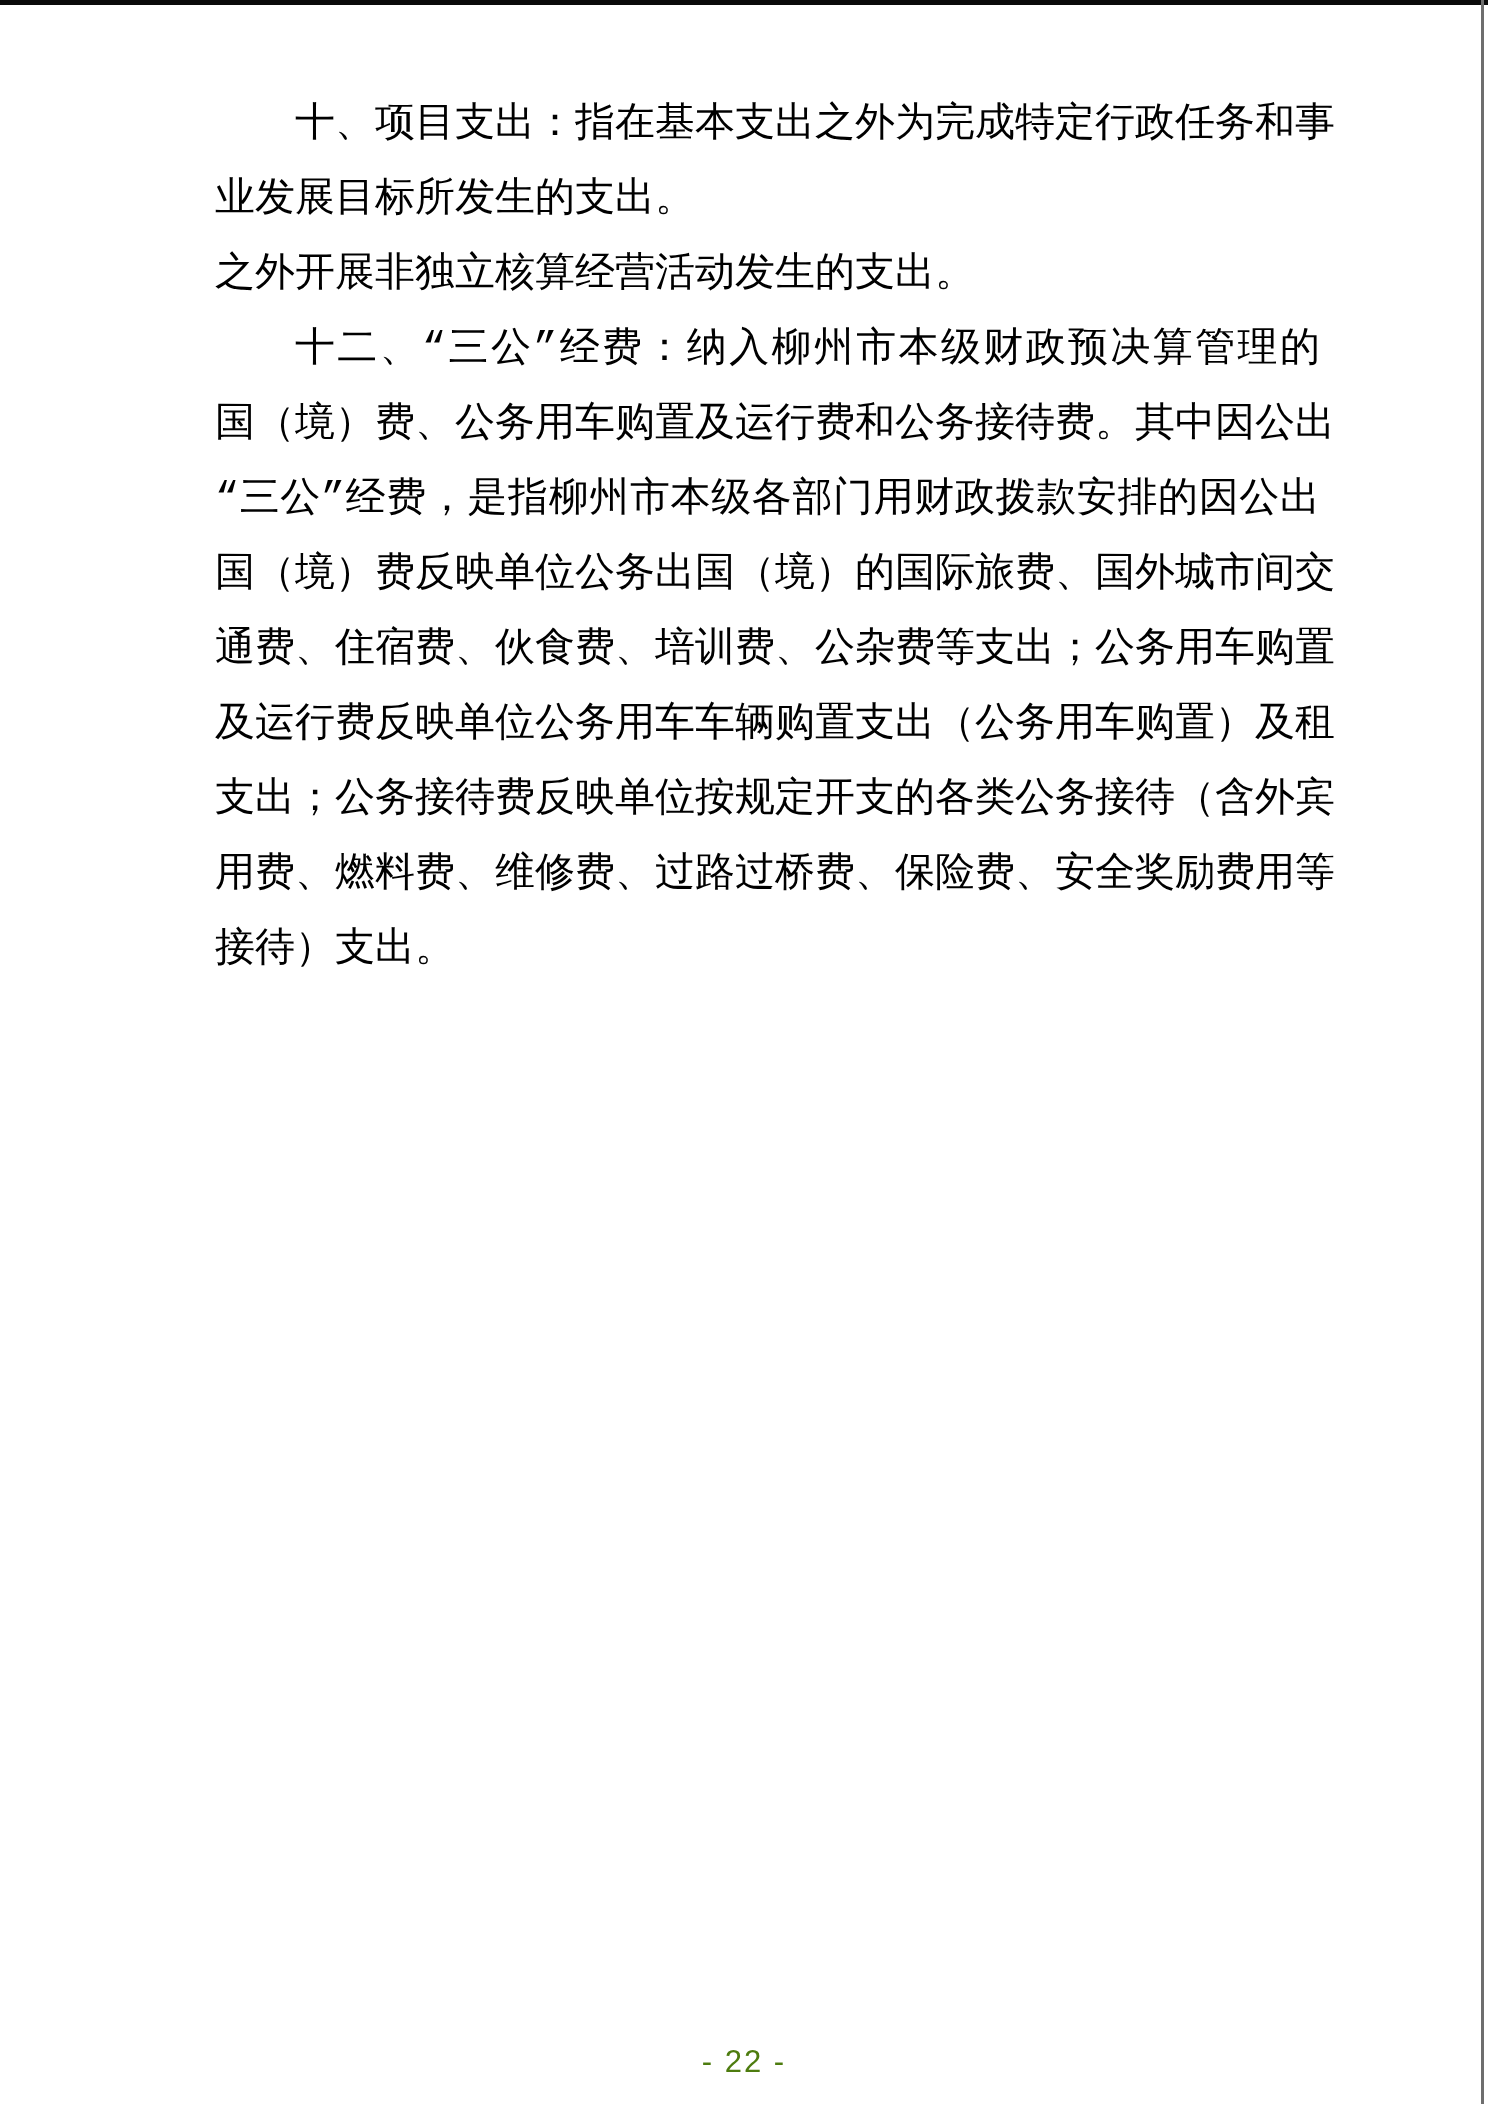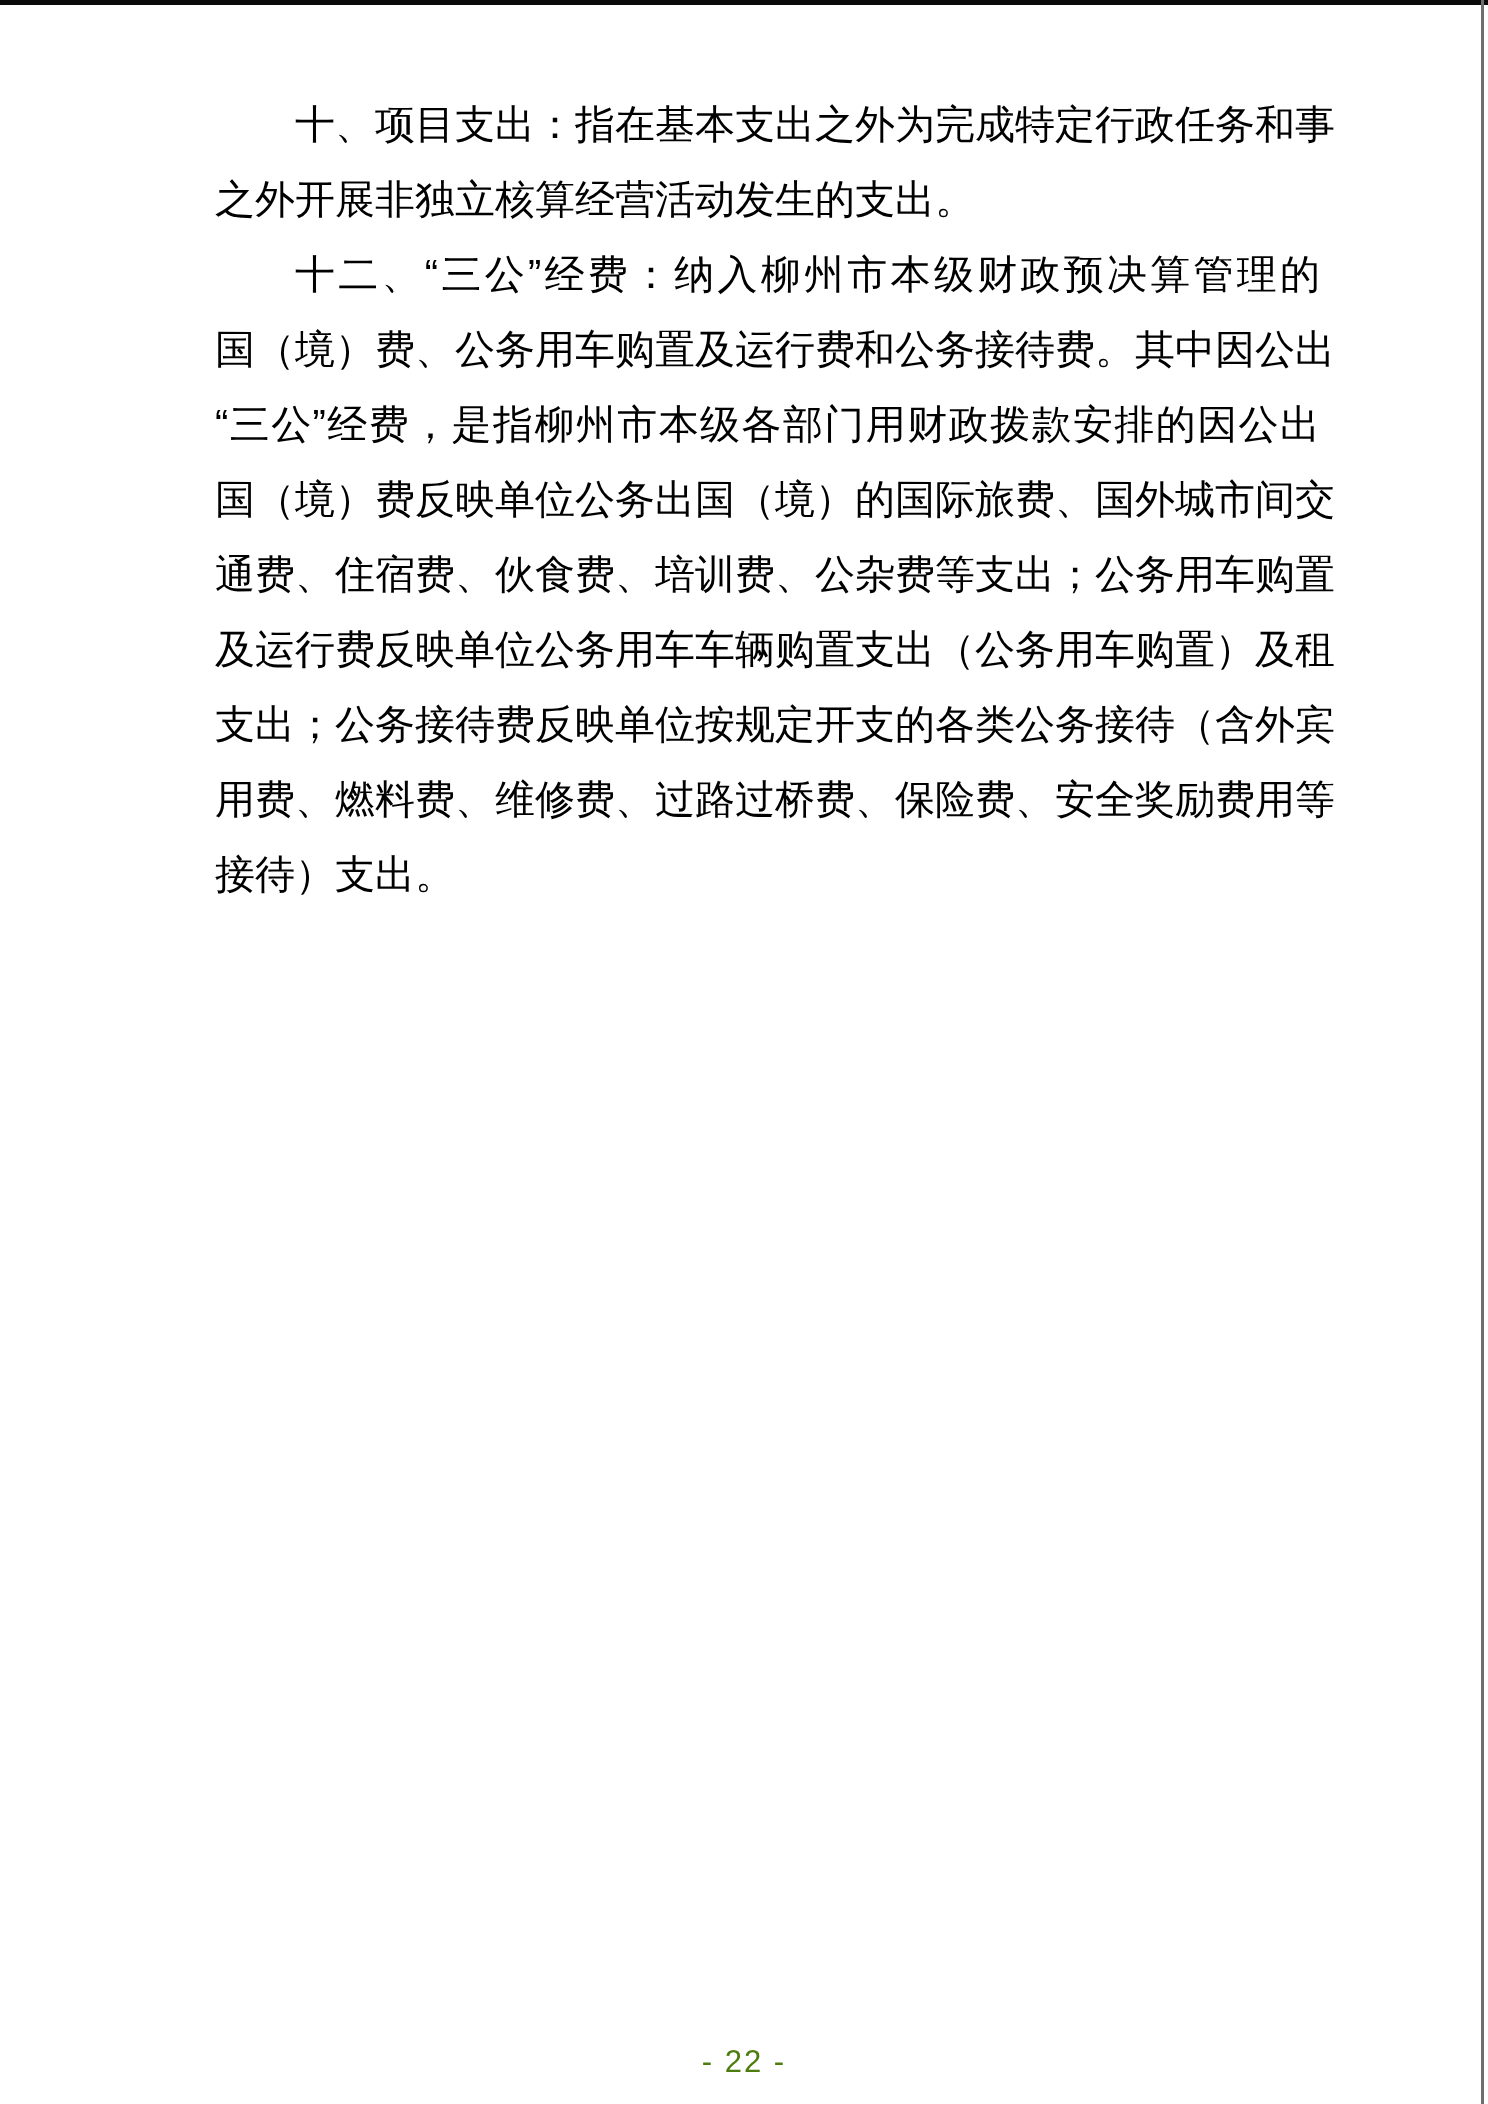--- a/index.html
+++ b/index.html
@@ -33,21 +33,21 @@
   #doc-body {
     position: absolute;
     left: 215px;
     top: 87px;
     width: 1105px;
     font-size: 40px;
     line-height: 75px;
     letter-spacing: 0;
     font-weight: 400;
   }
-  .paragraph { margin: 0; padding: 0; }
+  .paragraph { margin: 0; padding: 0; font-family: Liberation Mono, monospace; }
   .line {
     height: 75px;
     white-space: nowrap;
     text-align: justify;
     text-align-last: justify;
     overflow: visible;
   }
   .line.indent { padding-left: 80px; }
   .line.last {
     text-align-last: left;
@@ -69,20 +69,21 @@
 </head>
 <body>
 
 <div id="page">
   <div id="top-edge" style="background: rgb(10, 10, 10);"></div>
   <div id="right-edge" style="background: rgb(110, 110, 110);"></div>
 
   <div id="doc-body">
       <div class="paragraph">
         <div class="line indent">十、项目支出：指在基本支出之外为完成特定行政任务和事</div>
+        <div class="line last">业发展目标所发生的支出。</div>
       </div>
       <div class="paragraph">
         <div class="line last">之外开展非独立核算经营活动发生的支出。</div>
       </div>
       <div class="paragraph">
         <div class="line indent">十二、“三公”经费：纳入柳州市本级财政预决算管理的</div>
         <div class="line">国（境）费、公务用车购置及运行费和公务接待费。其中因公出</div>
         <div class="line">“三公”经费，是指柳州市本级各部门用财政拨款安排的因公出</div>
         <div class="line">国（境）费反映单位公务出国（境）的国际旅费、国外城市间交</div>
         <div class="line">通费、住宿费、伙食费、培训费、公杂费等支出；公务用车购置</div>

